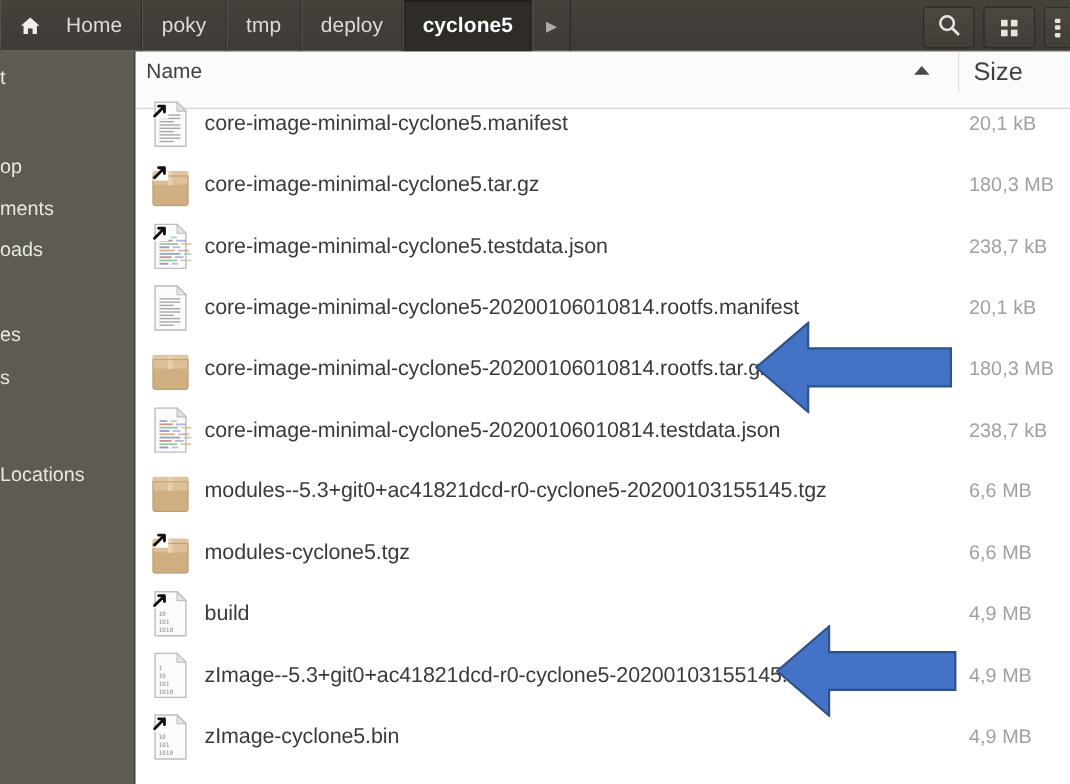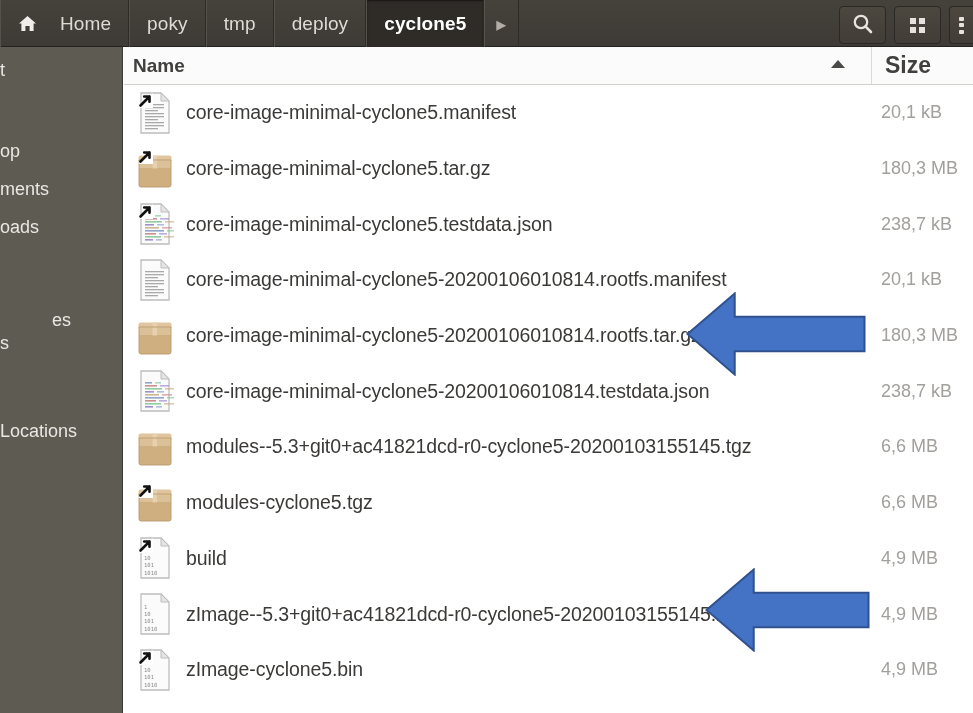--- a/index.html
+++ b/index.html
@@ -68,24 +68,24 @@
     color:#e9e7e3; font-size:18px; white-space:nowrap;
   }
   .side-label{ display:block; }
 
   
   #filepane{
     position:absolute; left:124px; top:47px; width:849px; height:666px;
     background:#ffffff;
   }
   #col-head{
-    position:absolute; left:0; top:0; width:849px; height:38px;
+    position:absolute; left:0; top:0; width:849px; height:52px;
     background:#fbfbfb;
     border-bottom:1px solid #d5d2ce;
-    display:flex; align-items:center;font-weight:bold;
+    display:flex; align-items:center;
   }
   .col-name{
     position:absolute; left:0; top:0; width:748px; height:37px;
     display:flex; align-items:center; padding-left:9px;
     color:#41403e; font-size:19px;
     border-right:1px solid #dedbd7;
   }
   .sort-tri{
     position:absolute; right:26px; top:13px;
     width:0;height:0; border-left:7px solid transparent; border-right:7px solid transparent;
@@ -186,21 +186,21 @@
     </div>
     <div class="side-item" style="top: 92px;">
       <span class="side-label">op</span>
     </div>
     <div class="side-item" style="top: 168px;">
       <span class="side-label">oads</span>
     </div>
     <div class="side-item" style="top: 130px;">
       <span class="side-label">ments</span>
     </div>
-    <div class="side-item" style="top: 261px; justify-content: center;">
+    <div class="side-item" style="top: 245px;">
       <span class="side-label">es</span>
     </div>
     <div class="side-item" style="top: 284px;">
       <span class="side-label">s</span>
     </div>
     <div class="side-item" style="top: 372px;">
       <span class="side-label">Locations</span>
     </div>
   </div>
 

